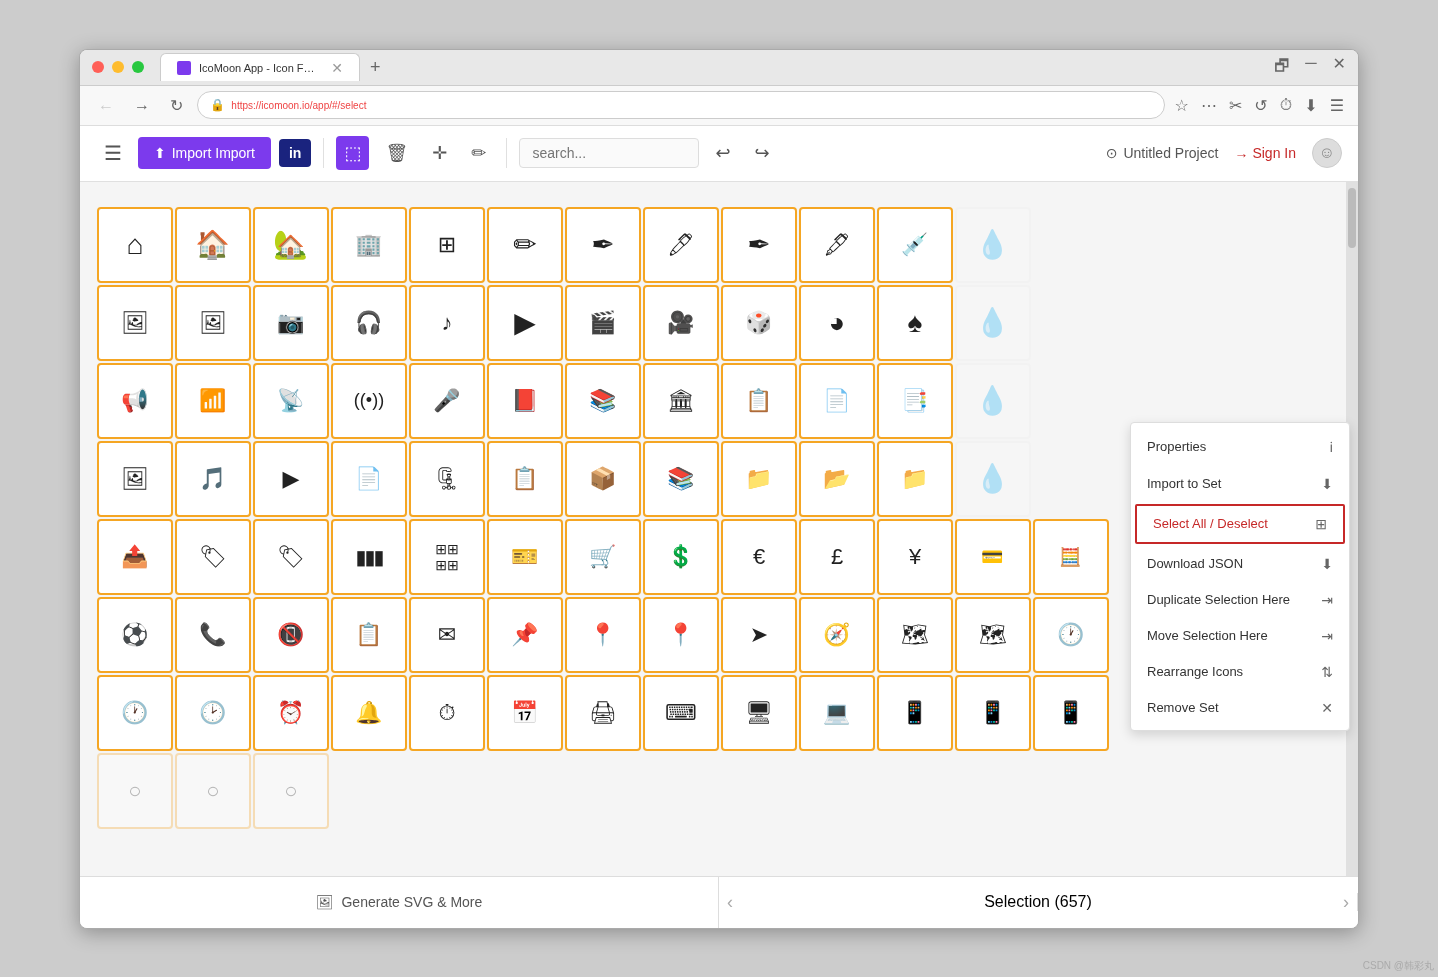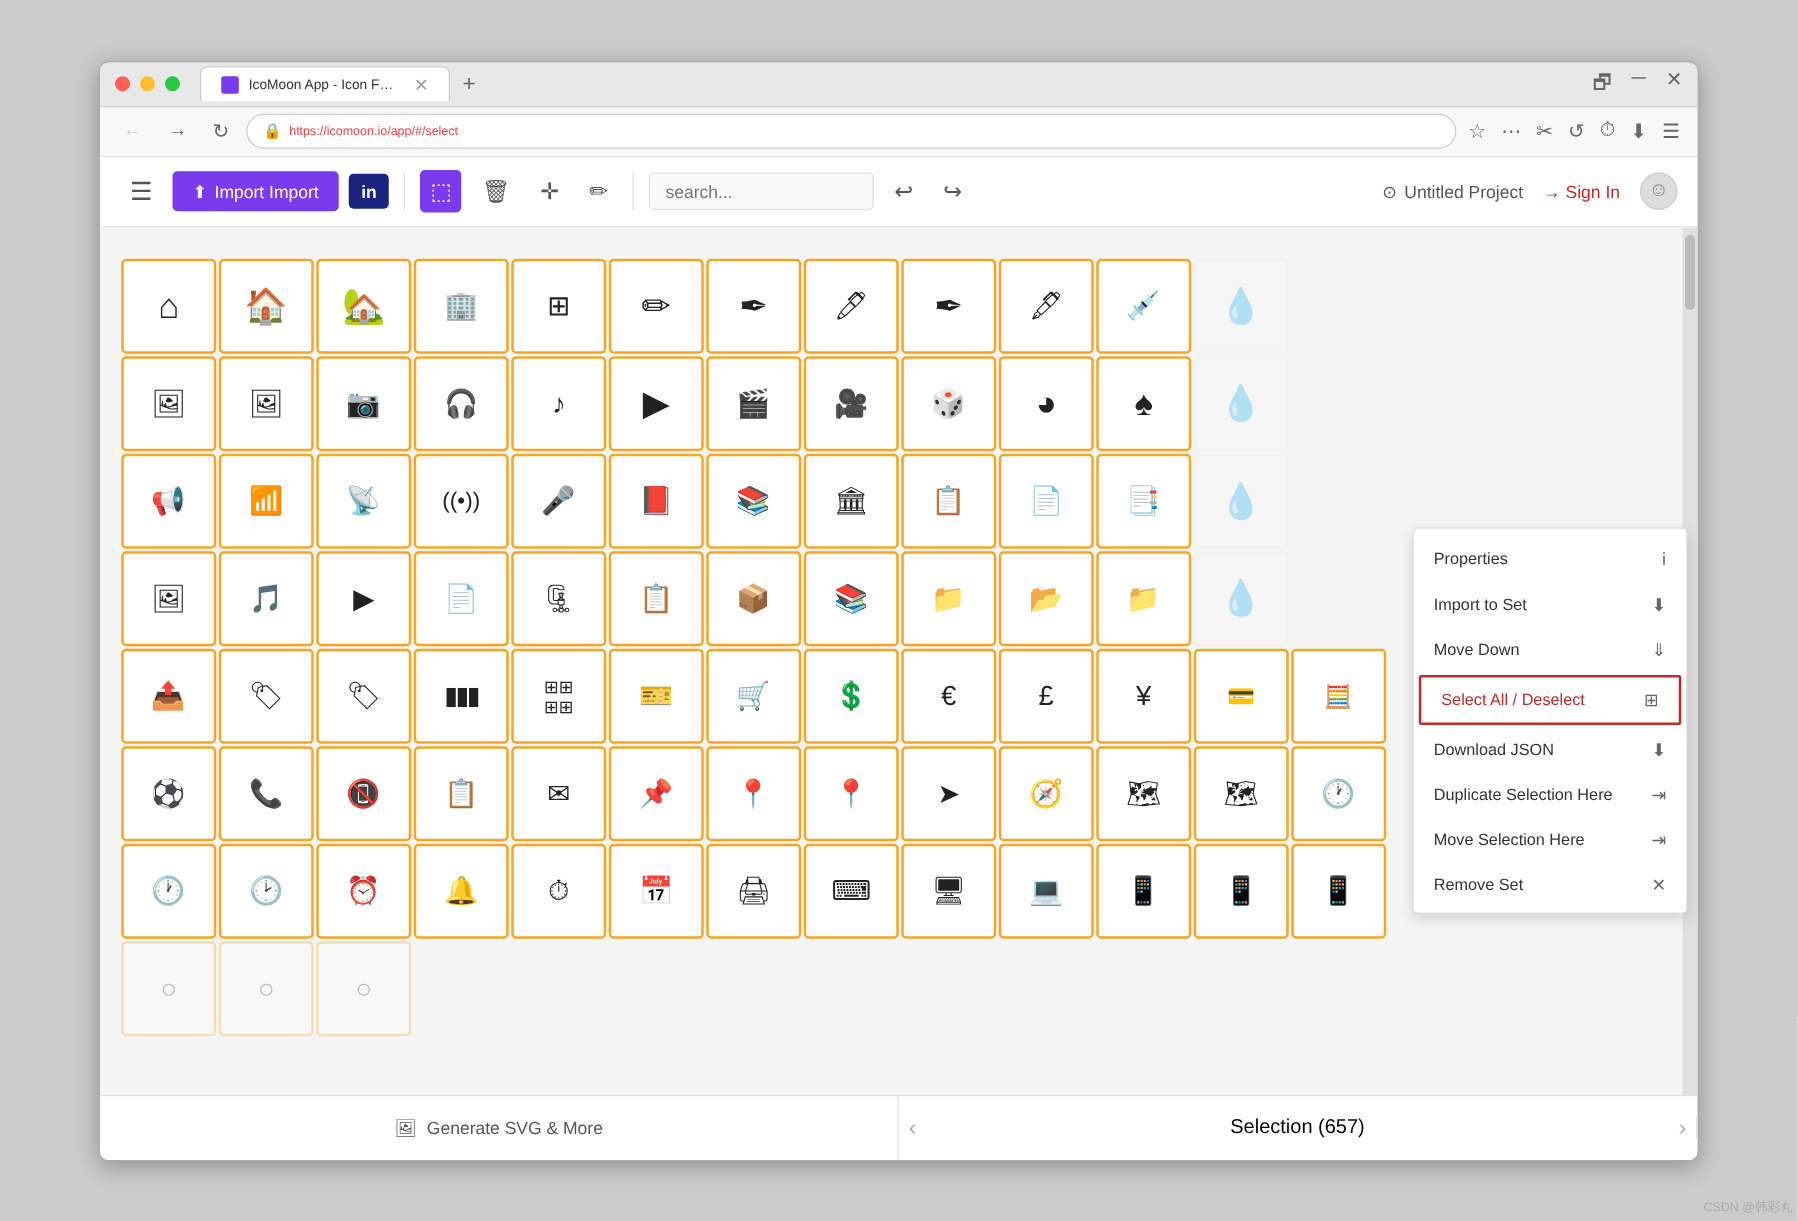--- a/index.html
+++ b/index.html
@@ -281,39 +281,39 @@
 
     <div class="dropdown-menu">
       <div class="menu-item">
         <span>Properties</span>
         <span class="menu-icon">ℹ</span>
       </div>
       <div class="menu-item">
         <span>Import to Set</span>
         <span class="menu-icon">⬇</span>
       </div>
-      <div class="menu-item">
-        <span>Move Down</span>
-        <span class="menu-icon">⇓</span>
-      </div>
       <div class="menu-item highlight">
         <span>Select All / Deselect</span>
         <span class="menu-icon">⊞</span>
       </div>
       <div class="menu-item">
         <span>Download JSON</span>
         <span class="menu-icon">⬇</span>
       </div>
       <div class="menu-item">
         <span>Duplicate Selection Here</span>
         <span class="menu-icon">⇥</span>
       </div>
       <div class="menu-item">
         <span>Move Selection Here</span>
         <span class="menu-icon">⇥</span>
+      </div>
+      <div class="menu-item">
+        <span>Rearrange Icons</span>
+        <span class="menu-icon">⇅</span>
       </div>
       <div class="menu-item">
         <span>Remove Set</span>
         <span class="menu-icon">✕</span>
       </div>
     </div>
 
     <div class="right-scrollbar">
       <div class="scroll-thumb"></div>
     </div>

